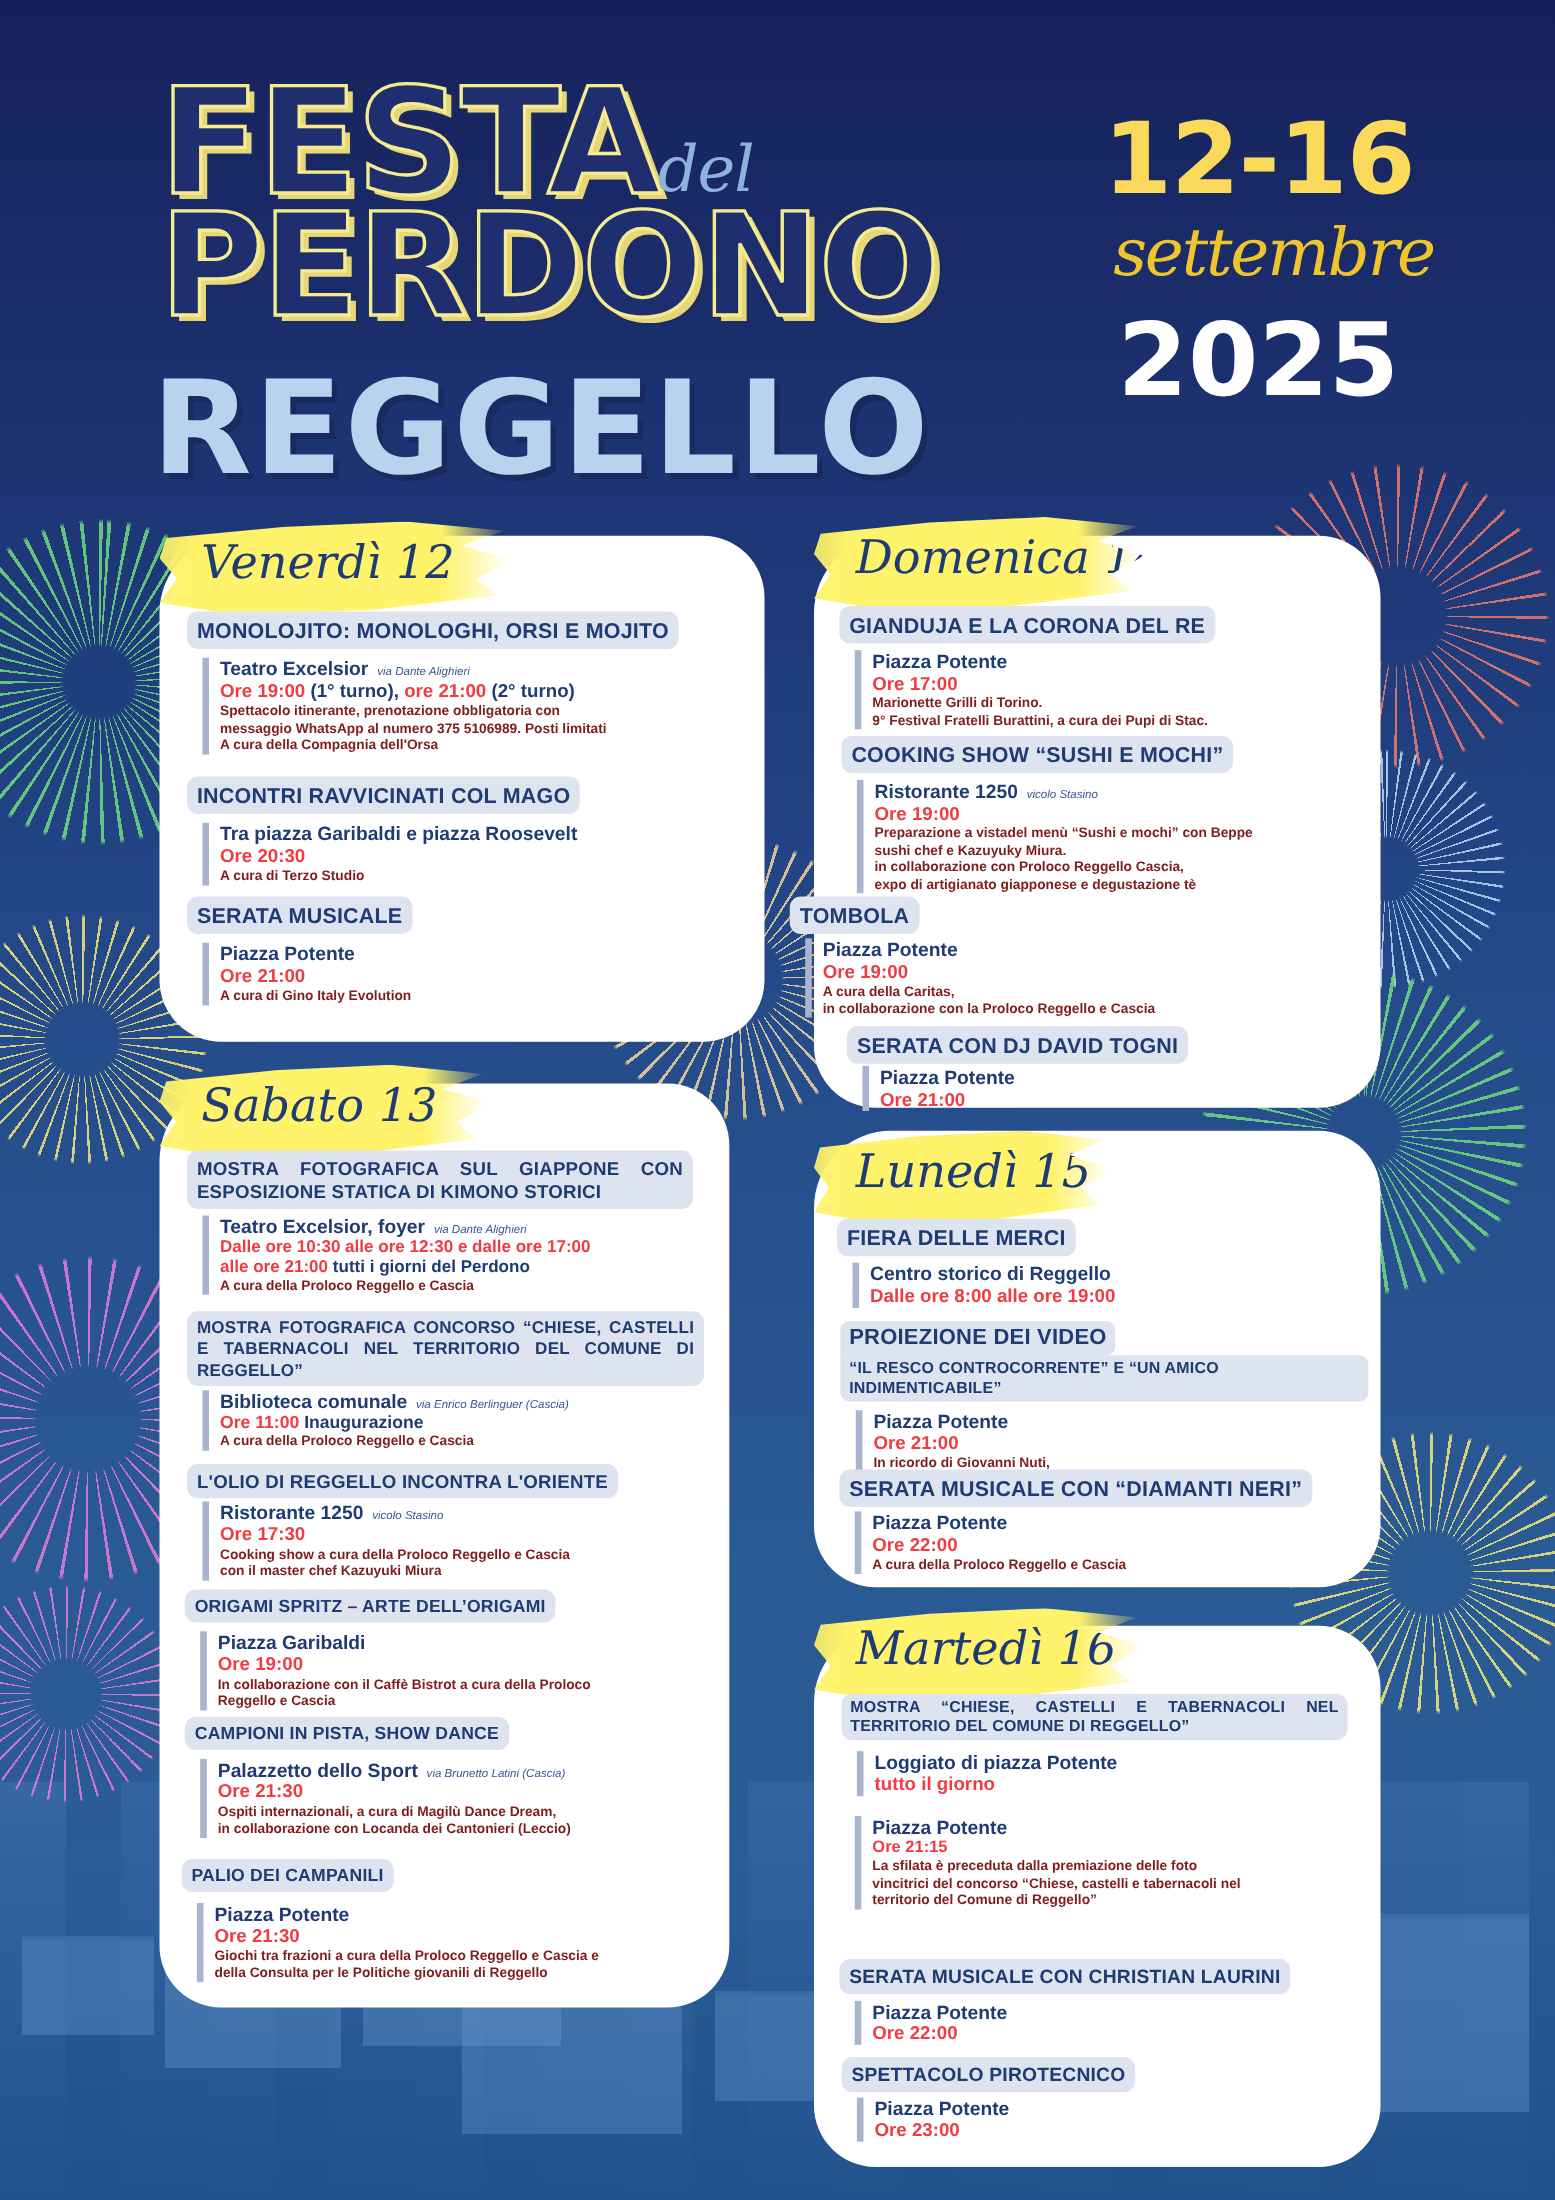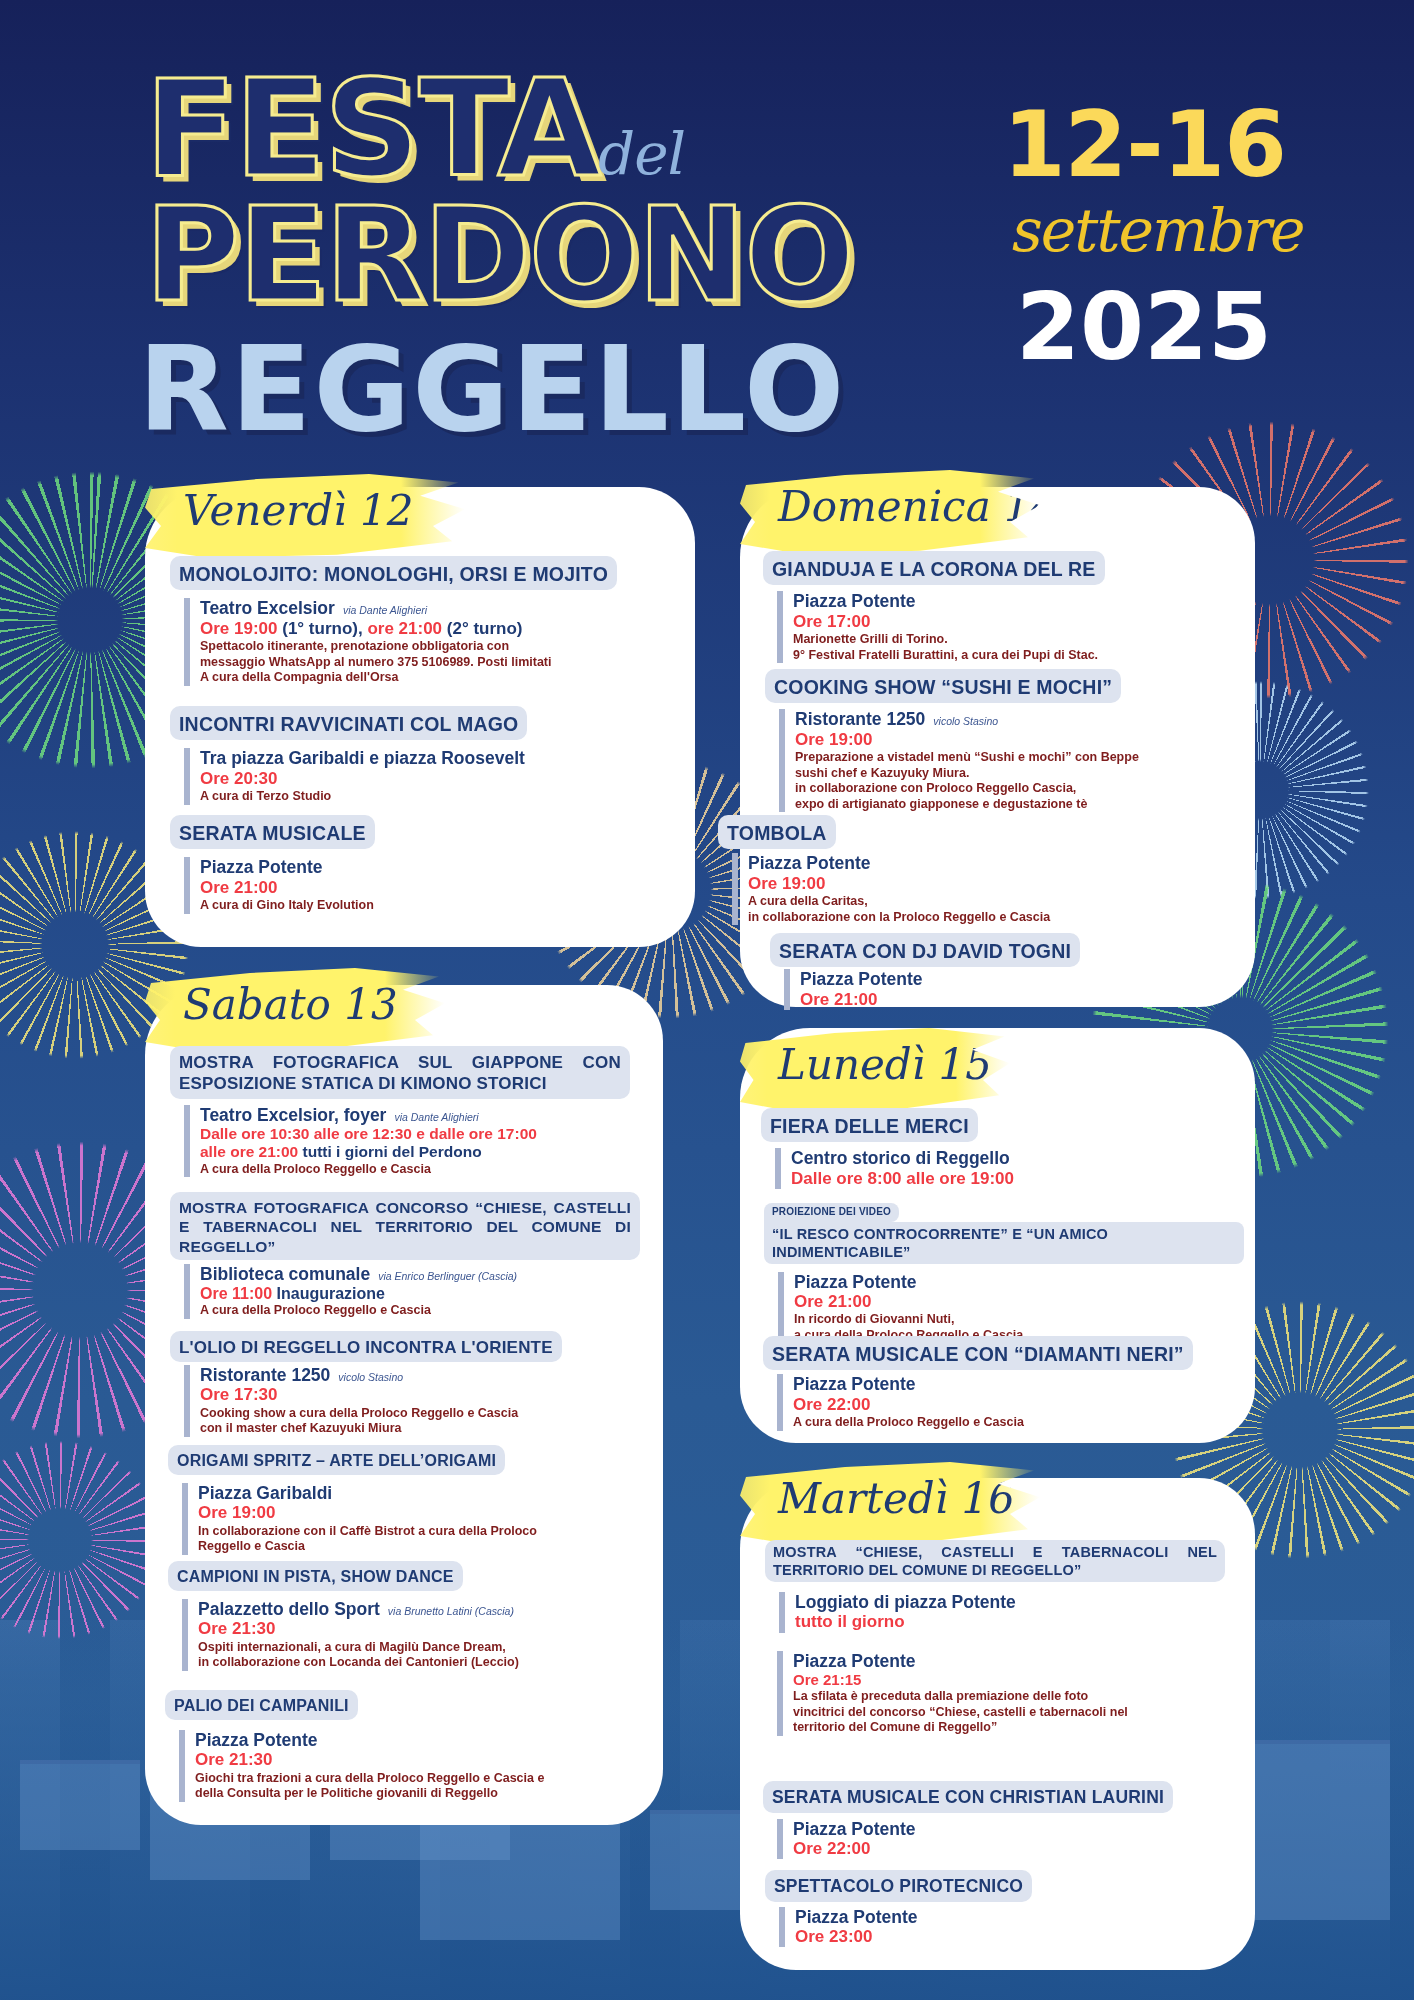--- a/index.html
+++ b/index.html
@@ -28,21 +28,21 @@
   .fw-gold { background: repeating-conic-gradient(from 0deg, #f2d59b 0deg 1.4deg, transparent 1.4deg 8deg); -webkit-mask: radial-gradient(circle, transparent 22%, #000 24%, #000 68%, transparent 70%); mask: radial-gradient(circle, transparent 22%, #000 24%, #000 68%, transparent 70%); }
 
   
   .title-festa, .title-perdono {
     position: absolute; font-family: "DejaVu Sans", sans-serif; font-weight: bold;
     color: #1e2e6e; -webkit-text-stroke: 3px #f6ec8f;
     text-shadow: 6px 6px 0 #e6d67a, 8px 8px 0 #1a2a66;
     letter-spacing: -2px; line-height: 1;
   }
   .title-festa { left: 145px; top: 62px; font-size: 134px; }
-  .title-perdono { left: 145px; top: 190px; font-size: 130px; }
+  .title-perdono { left: 145px; top: 176px; font-size: 130px; }
   .title-del {
     position: absolute; left: 598px; top: 120px; font-family: "DejaVu Serif", serif;
     font-style: italic; font-size: 58px; color: #8fb2dc; letter-spacing: -1px;
   }
   .title-reggello {
     position: absolute; left: 138px; top: 330px; font-family: "DejaVu Sans", sans-serif;
     font-weight: bold; font-size: 118px; color: #b9d3ee; letter-spacing: 2px;
     text-shadow: 5px 5px 0 #1a2a60; line-height: 1;
   }
   .date-range {
@@ -278,21 +278,21 @@
 
 <div class="ev" style="left:761px;top:1108px;width:470px">
   <div class="ev-title">FIERA DELLE MERCI</div>
   <div class="ev-body" style="margin-top:6px">
     <div class="loc">Centro storico di Reggello</div>
     <div class="time">Dalle ore 8:00 alle ore 19:00</div>
   </div>
 </div>
 
 <div class="ev" style="left:764px;top:1201px;width:480px">
-  <div class="ev-title small" style="font-size:10px;padding:3px 8px;border-radius:8px 8px 8px 0">PROIEZIONE DEI VIDEO</div><br>
+  <div class="ev-title small" style="font-size:20px;padding:3px 8px;border-radius:8px 8px 8px 0">PROIEZIONE DEI VIDEO</div><br>
   <div class="ev-title small" style="font-size:14.5px;padding:3px 8px;border-radius:0 8px 8px 8px">“IL RESCO CONTROCORRENTE” E “UN AMICO INDIMENTICABILE”</div>
   <div class="ev-body" style="margin-top:8px">
     <div class="loc">Piazza Potente</div>
     <div class="time">Ore 21:00</div>
     <div class="desc">
       <div>In ricordo di Giovanni Nuti,</div>
       <div>a cura della Proloco Reggello e Cascia</div>
     </div>
   </div>
 </div>

